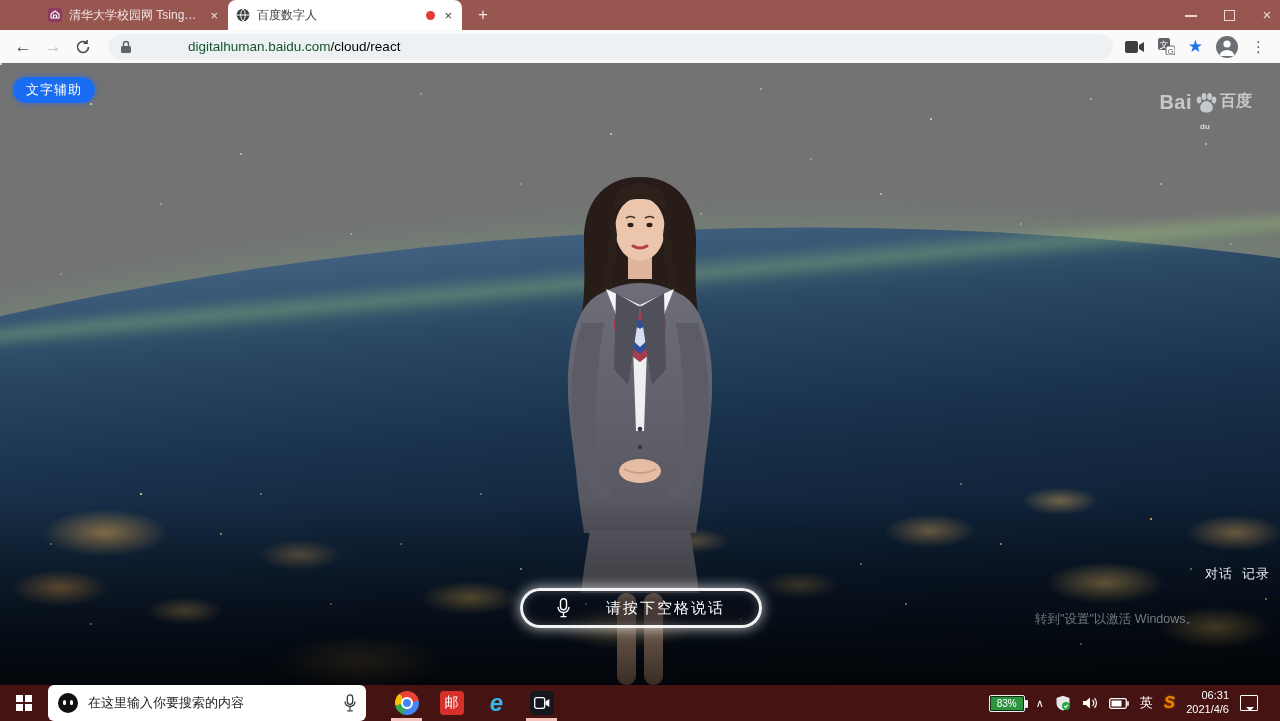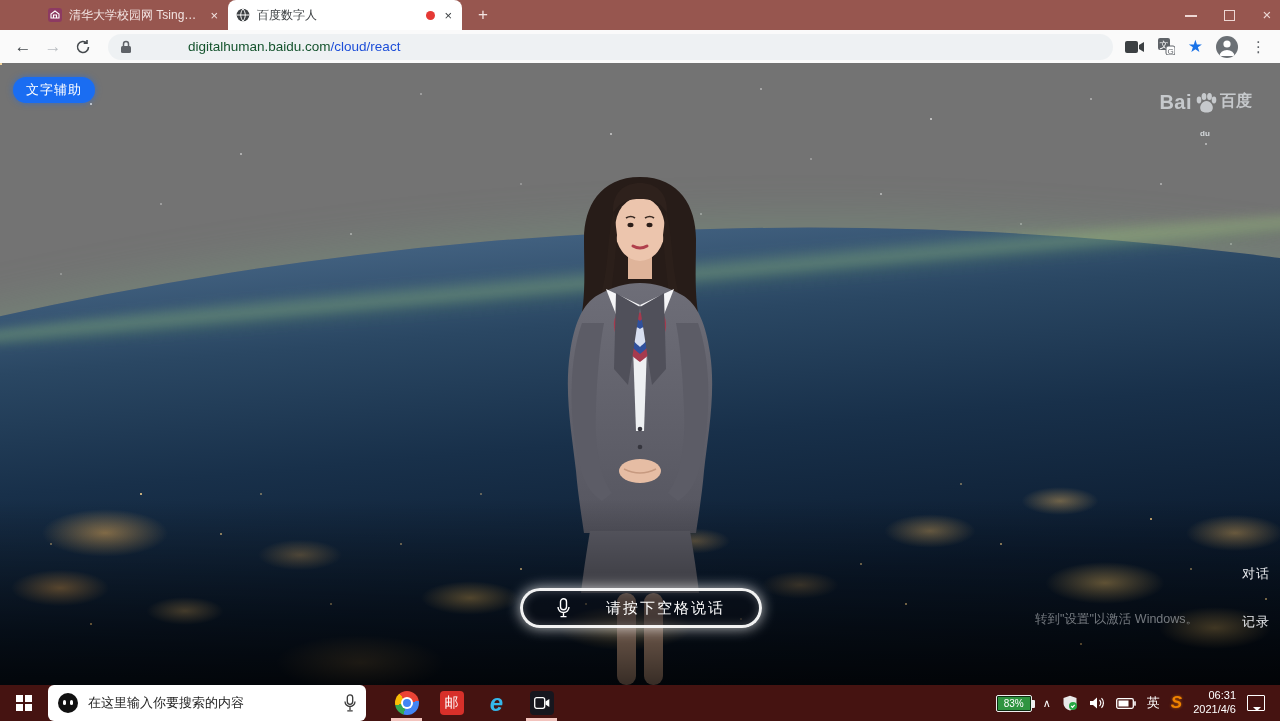--- a/index.html
+++ b/index.html
@@ -27,21 +27,21 @@
 
   
   .toolbar { position:absolute; left:0; top:30px; width:1280px; height:33px; background:#fafafa;
              display:flex; align-items:center; padding:0 10px; gap:4px; }
   .nav-btn { width:26px; height:26px; display:flex; align-items:center; justify-content:center;
              font-size:17px; color:#454a4e; }
   .nav-btn.disabled { color:#b9bdc1; }
   .omnibox { flex:1; height:26px; margin:0 8px; background:#eef1f3; border-radius:13px;
              display:flex; align-items:center; padding:0 12px; gap:8px; font-size:13.5px; }
   .url-host { color:#14532d;margin-left:48px; }
-  .url-path { color:#1d4ed8; }
+  .url-path { color:#000000; }
   .tb-right { display:flex; align-items:center; gap:13px; padding-right:4px; }
   .avatar { width:22px; height:22px; border-radius:50%; background:#6b7075; overflow:hidden; }
   .menu-dots { color:#5f6368; font-size:15px; letter-spacing:0; }
 
   
   .content { position:absolute; left:0; top:63px; width:1280px; height:622px; background:#737373; overflow:hidden; }
   .stars { position:absolute; left:0; top:0; width:2px; height:2px; border-radius:50%; background:#fff; opacity:.8;
     box-shadow: 90px 40px #fff, 240px 90px rgba(255,255,255,.7), 420px 30px rgba(255,255,255,.5),
       610px 70px rgba(255,255,255,.8), 760px 25px rgba(255,255,255,.6), 930px 55px rgba(255,255,255,.9),
       1090px 35px rgba(255,255,255,.6), 1205px 80px rgba(255,255,255,.7), 160px 140px rgba(255,255,255,.5),
@@ -82,30 +82,30 @@
 
   .person { position:absolute; left:500px; top:110px; }
 
   .assist-btn { position:absolute; left:13px; top:14px; padding:4px 13px; background:#1a6df2; color:#fff;
     font-size:13px; border-radius:14px; letter-spacing:1px; box-shadow:0 0 6px rgba(26,109,242,.6); }
 
   .baidu-logo { position:absolute; right:28px; top:28px; display:flex; align-items:flex-start; gap:1px;
     color:rgba(222,226,230,.78); }
   .logo-bai { font-size:20px; font-weight:bold; letter-spacing:.5px; }
   .logo-paw { position:relative; width:24px; height:24px; margin:0 1px; }
-  .logo-du { position:absolute; left:6px; top:18px; font-size:8px; font-weight:bold; color:rgba(222,226,230,.9);margin-top:20px; }
+  .logo-du { position:absolute; left:6px; top:11px; font-size:8px; font-weight:bold; color:rgba(222,226,230,.9);margin-top:20px; }
   .logo-cn { font-size:16px; font-weight:bold; }
 
   .mic-pill { position:absolute; left:520px; top:525px; width:242px; height:40px; border-radius:21px;
     border:3px solid rgba(255,255,255,.95); background:rgba(12,14,22,.45);
     box-shadow:0 0 14px rgba(255,255,255,.75), inset 0 0 10px rgba(255,255,255,.25);
     display:flex; align-items:center; justify-content:center; gap:12px; color:#fff; }
   .mic-label { font-size:15px; letter-spacing:2px;margin-left:24px; }
 
-  .side-btns { position:absolute; right:6px; top:500px; display:flex; flex-direction:column; gap:26px;
+  .side-btns { position:absolute; right:6px; top:500px; display:flex; flex-direction:row; gap:1px;
     color:#e8eaed; font-size:13px; text-align:right; }
   .side-btn { padding:2px 4px; letter-spacing:1px; }
 
   .watermark { position:absolute; left:1035px; top:543px; color:rgba(214,218,223,.52); }
   .wm1 { font-size:21px; }
   .wm2 { font-size:12.5px; margin-top:5px; }
 
   
   .taskbar { position:absolute; left:0; top:685px; width:1280px; height:36px; background:#451311;
     display:flex; align-items:stretch; }
@@ -122,21 +122,21 @@
   .task-app.running::after { content:""; position:absolute; bottom:0; left:7px; right:7px; height:3px; background:#f2c3bd; }
   .chrome-ic { width:24px; height:24px; border-radius:50%;
     background:conic-gradient(from -40deg,#ea4335 0 33%,#4285f4 0 66%,#34a853 0 83%,#fbbc05 0 100%); position:relative; }
   .chrome-ic::before { content:""; position:absolute; left:6px; top:6px; width:12px; height:12px; border-radius:50%;
     background:#fff; }
   .chrome-ic::after { content:""; position:absolute; left:8px; top:8px; width:8px; height:8px; border-radius:50%; background:#4285f4; }
   .mail-ic { width:24px; height:24px; border-radius:4px; background:#d7302a; color:#fff; font-size:14px;
     display:flex; align-items:center; justify-content:center; }
   .ie-ic { color:#35b7ea; font-size:24px; font-style:italic; font-weight:bold; line-height:24px; }
   .cam-ic { width:24px; height:24px; border-radius:4px; background:#16161e; display:flex; align-items:center; justify-content:center; }
-  .tray { margin-left:auto; display:flex; align-items:center; gap:11px; padding-right:15px; color:#fff; }
+  .tray { margin-left:auto; display:flex; align-items:center; gap:11px; padding-right:22px; color:#fff; }
   .batt-badge { width:36px; height:17px; border:1px solid #efefef; border-radius:2px; background:#0c2d12;
     position:relative; display:flex; align-items:center; justify-content:center; }
   .batt-badge::after { content:""; position:absolute; right:-4px; top:4px; width:3px; height:8px; background:#efefef; border-radius:0 1px 1px 0; }
   .batt-fill { position:absolute; inset:1px; background:#2f9440; }
   .batt-text { position:relative; font-size:10px; color:#fff; z-index:1; }
   .caret { font-size:11px; color:#fff; }
   .lang { font-size:13px; }
   .sogou { color:#f08300; font-weight:bold; font-size:17px; text-shadow:0 0 3px rgba(240,131,0,.7); font-style:italic; }
   .clock { text-align:right; font-size:11px; line-height:1.25; }
   .action-ic { width:18px; height:16px; border:1.5px solid #fff; border-radius:1px; position:relative; }

